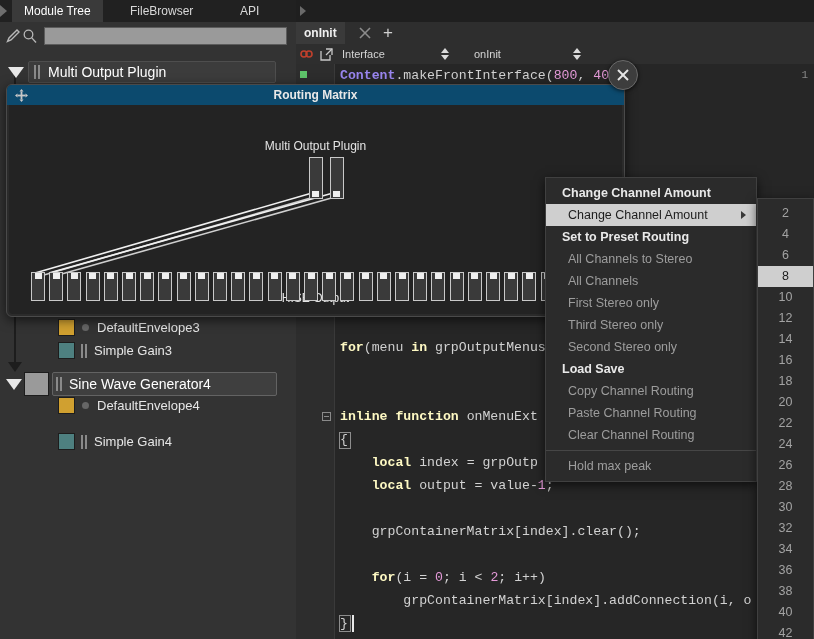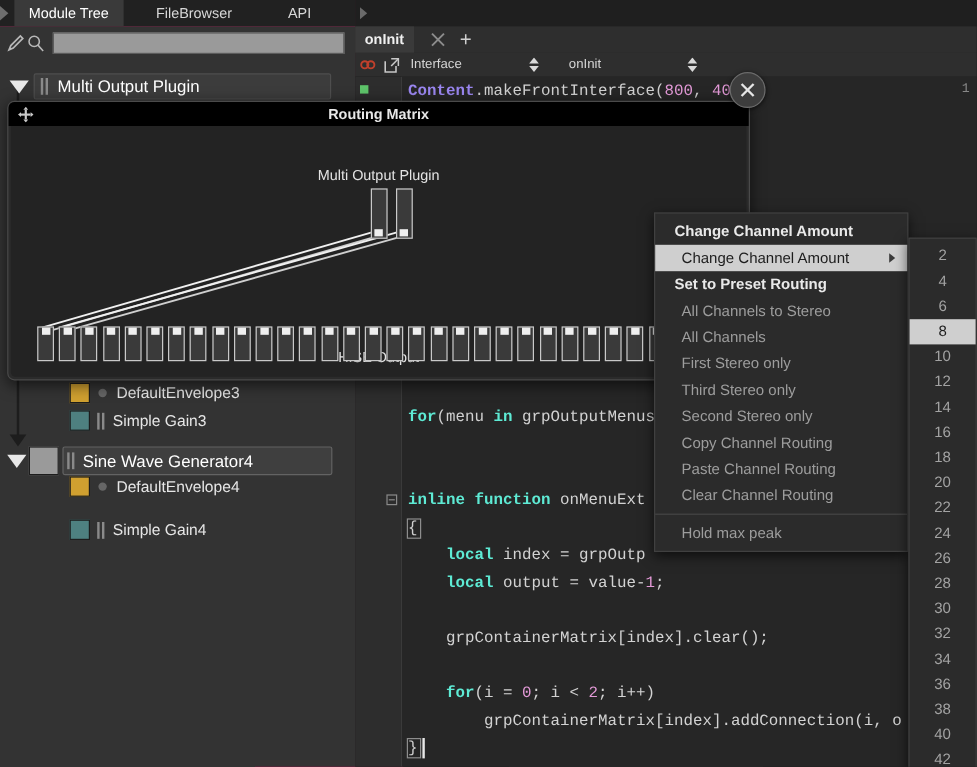--- a/index.html
+++ b/index.html
@@ -13,21 +13,21 @@
   #root {
     position: relative;
     width: 814px; height: 639px;
     background: #242424;
   }
 
   
   #left-panel {
     position: absolute; left: 0; top: 0;
     width: 296px; height: 639px;
-    background: #be185d;
+    background: #22c55e;
     padding-left: 40px;
   }
   #tabbar {
     position: absolute; left: 0; top: 0;
     width: 296px; height: 22px;
     background: #212121;
   }
   .tab {
     position: absolute; top: 0; height: 22px;
     line-height: 22px;
@@ -156,21 +156,21 @@
     background: #2b2b2b;
     border: 1px solid #4a4a4a;
     border-radius: 6px;
     box-sizing: border-box;
     box-shadow: 0 3px 12px rgba(0,0,0,0.6);
     overflow: hidden;
   }
   #routing-header {
     position: absolute; left: 0; top: 0;
     width: 100%; height: 20px;
-    background: #000000;
+    background: #0c4a6e;
   }
   #routing-title {
     position: absolute; left: 0; top: 0;
     width: 100%; height: 20px;
     line-height: 20px;
     text-align: center;
     font-size: 12px;
     font-weight: bold;
     color: #e8e8e8;
   }
@@ -317,21 +317,21 @@
     height: 19px; line-height: 19px;
   }
   .code-line {
     position: absolute; left: 44px;
     height: 19px; line-height: 19px;
     font-family: "Liberation Mono", monospace;
     font-size: 13.2px;
     color: #d6d6d6;
     white-space: pre;
   }
-  .kw  { color: #5eead4; font-weight: bold; }
+  .kw  { color: #fef9c3; font-weight: bold; }
   .typ { color: #9a86f0; font-weight: bold; }
   .str { color: #d99a9a; }
   .num { color: #e49ad8; text-align: right; }
   .pun { color: #cfcfcf; }
   .fn  { color: #d2d2d2; }
   .green-dot {
     position: absolute; left: 4px;
     width: 7px; height: 7px;
     background: #5ec46a;
   }
@@ -698,20 +698,21 @@
 
   <div id="ctx-menu">
       <div class="menu-header"><span>Change Channel Amount</span></div>
       <div class="menu-item highlighted"><span>Change Channel Amount</span><div class="submenu-arrow"></div></div>
       <div class="menu-header"><span>Set to Preset Routing</span></div>
       <div class="menu-item"><span>All Channels to Stereo</span></div>
       <div class="menu-item"><span>All Channels</span></div>
       <div class="menu-item"><span>First Stereo only</span></div>
       <div class="menu-item"><span>Third Stereo only</span></div>
       <div class="menu-item"><span>Second Stereo only</span></div>
+      <div class="menu-header"><span>Load Save</span></div>
       <div class="menu-item"><span>Copy Channel Routing</span></div>
       <div class="menu-item"><span>Paste Channel Routing</span></div>
       <div class="menu-item"><span>Clear Channel Routing</span></div>
       <div class="menu-sep"></div>
       <div class="menu-item"><span>Hold max peak</span></div>
     </div>
   <div id="sub-menu">
       <div class="sub-item">2</div>
       <div class="sub-item">4</div>
       <div class="sub-item">6</div>

